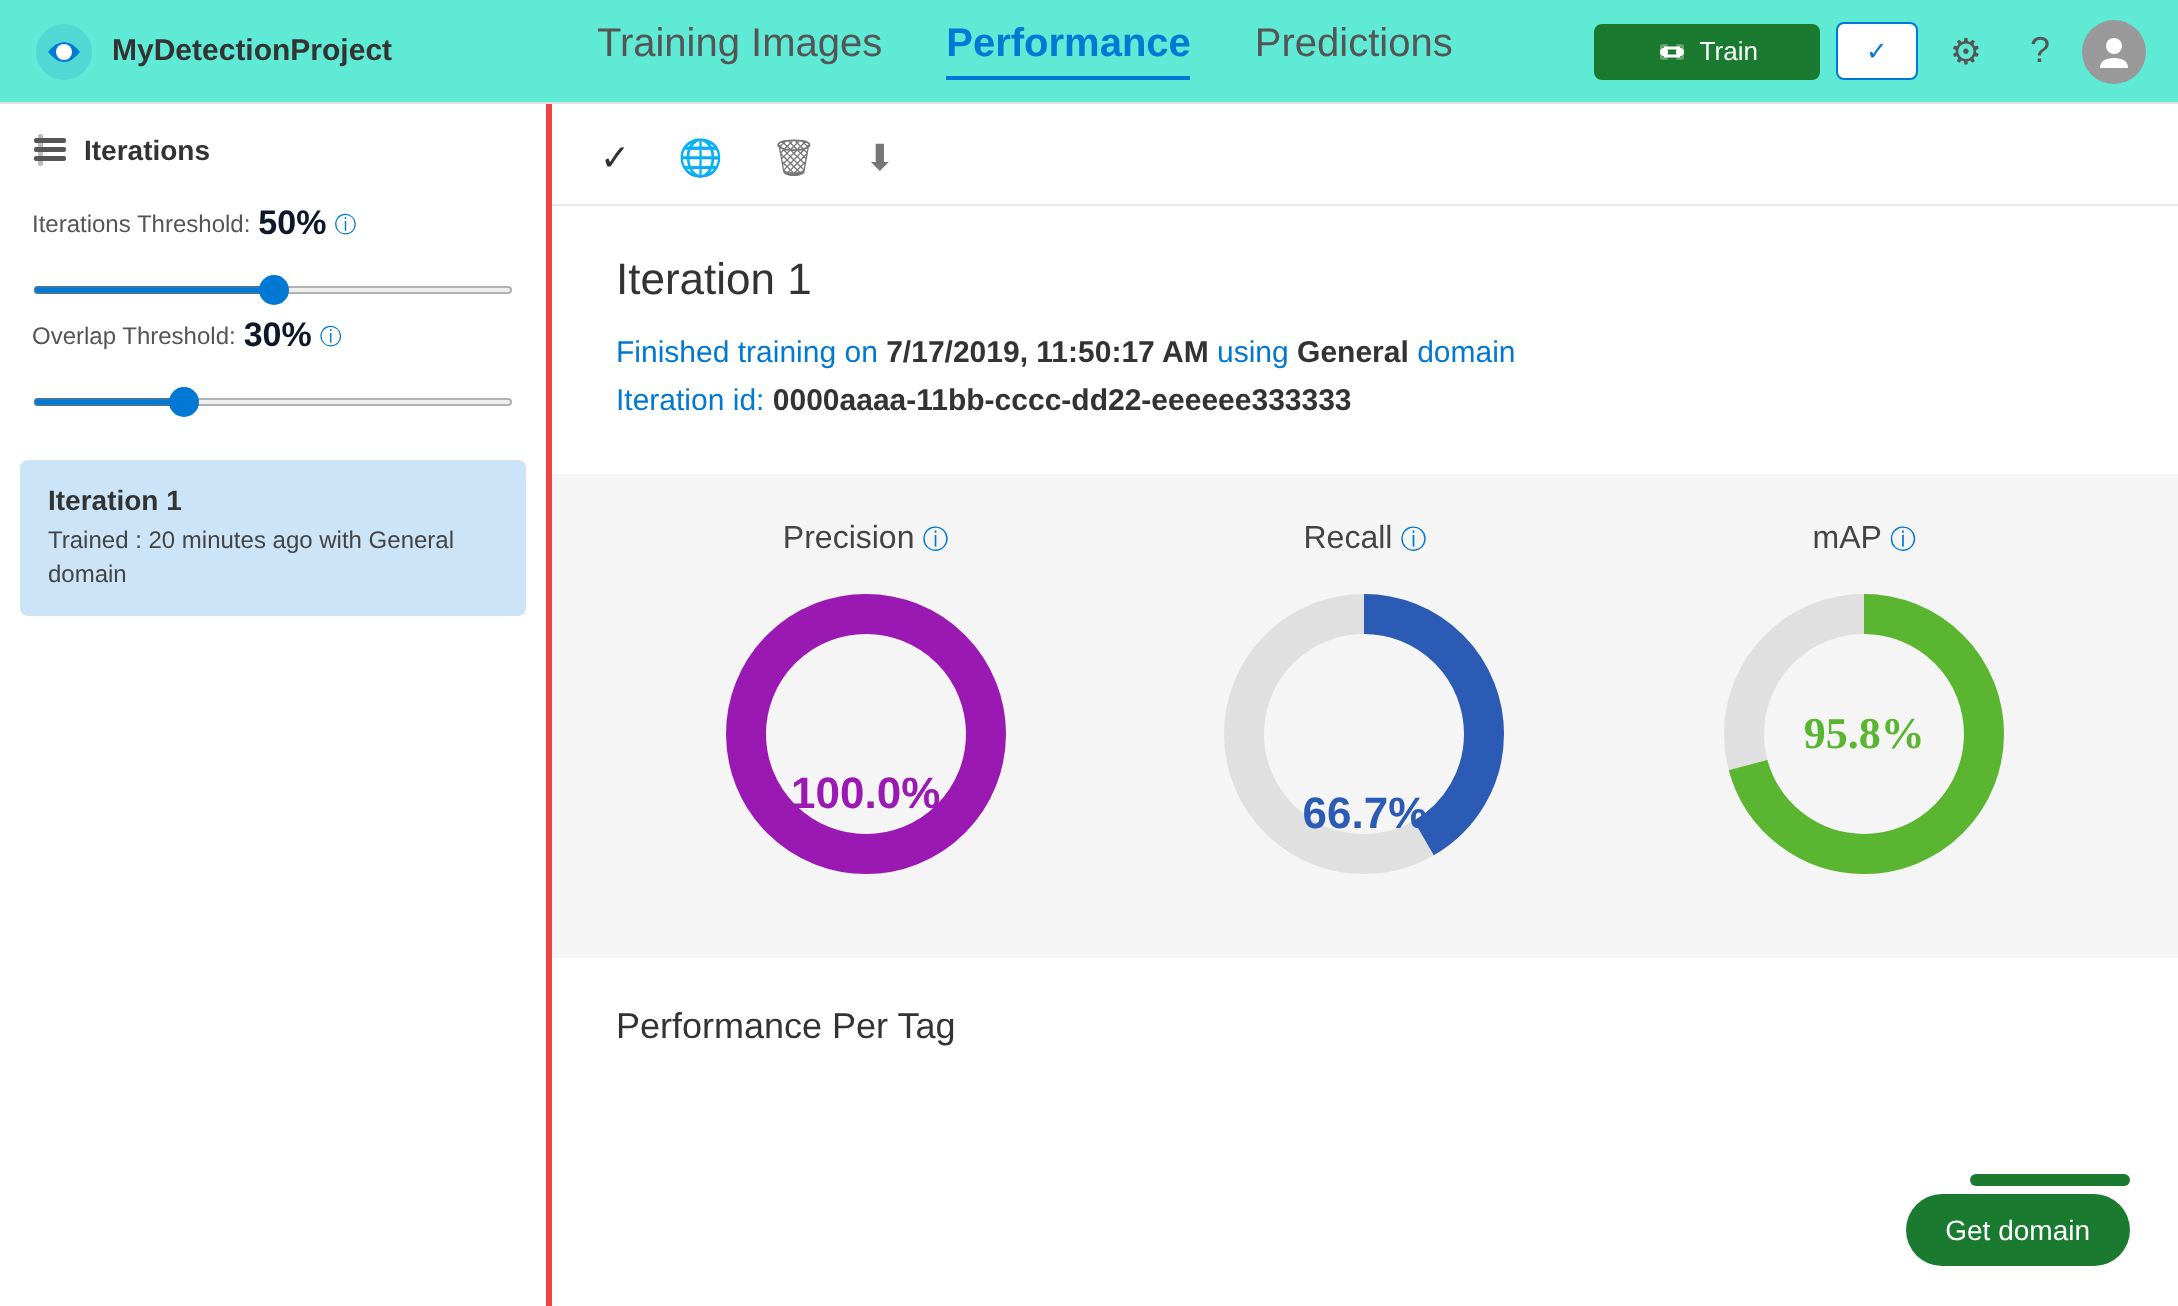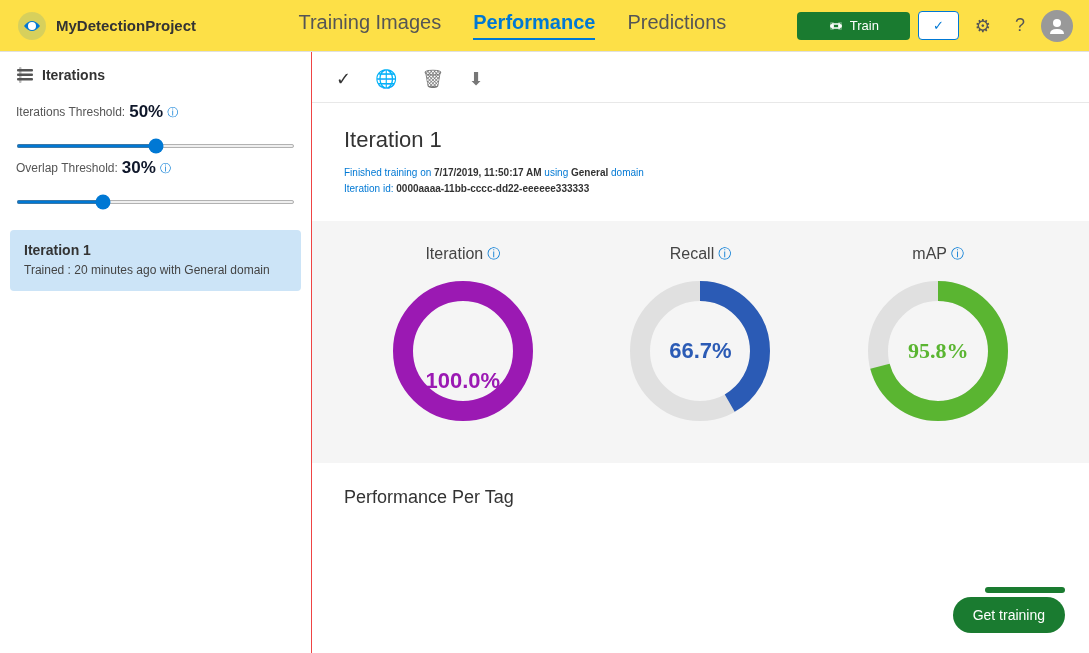--- a/index.html
+++ b/index.html
@@ -5,21 +5,21 @@
     * { box-sizing: border-box; margin: 0; padding: 0; }
     body { font-family: 'Segoe UI', Arial, sans-serif; background: #fff; width: 1089px; height: 653px; overflow: hidden; }
 
     
     .header {
       display: flex;
       align-items: center;
       height: 52px;
       border-bottom: 1px solid #e0e0e0;
       padding: 0 16px;
-      background: #fde047;
+      background: #5eead4;
     }
     .header-logo {
       display: flex;
       align-items: center;
       gap: 8px;
       margin-right: 32px;
     }
     .logo-icon {
       width: 32px;
       height: 32px;
@@ -83,22 +83,22 @@
     }
 
     
     .main-layout {
       display: flex;
       height: calc(653px - 52px);
     }
 
     
     .sidebar {
-      width: 312px;
-      border-right: 1px solid #ef4444;
+      width: 276px;
+      border-right: 3px solid #ef4444;
       background: #fff;
       padding: 0;
       display: flex;
       flex-direction: column;
     }
     .sidebar-header {
       display: flex;
       align-items: center;
       gap: 8px;
       padding: 14px 16px 10px;
@@ -192,21 +192,21 @@
     .iteration-detail {
       padding: 24px 32px 16px;
     }
     .iteration-name {
       font-size: 22px;
       font-weight: 300;
       color: #333;
       margin-bottom: 12px;
     }
     .iteration-meta {
-      font-size: 10px;
+      font-size: 15px;
       color: #0078d4;
       line-height: 1.6;
     }
     .iteration-meta strong {
       color: #333;
       font-weight: 700;
     }
 
     
     .metrics-section {
@@ -388,21 +388,21 @@
         <div>
           <span>Iteration id: </span><strong>0000aaaa-11bb-cccc-dd22-eeeeee333333</strong>
         </div>
       </div>
     </div>
 
     <div class="metrics-section">
 
       <div class="metric-card">
         <div class="metric-title">
-          <span>Iteration</span>
+          <span>Precision</span>
           <span class="info-icon">ⓘ</span>
         </div>
         <div class="donut-wrapper">
           <svg viewBox="0 0 160 160">
             <circle cx="80" cy="80" r="60" fill="none" stroke="#9b19b3" stroke-width="20"></circle>
           </svg>
           <span class="donut-value" style="color:#9b19b3;margin-top:30px;">100.0%</span>
         </div>
       </div>
 
@@ -411,21 +411,21 @@
           <span>Recall</span>
           <span class="info-icon">ⓘ</span>
         </div>
         <div class="donut-wrapper">
           <svg viewBox="0 0 160 160">
 
             <circle cx="80" cy="80" r="60" fill="none" stroke="#e0e0e0" stroke-width="20"></circle>
 
             <circle cx="80" cy="80" r="60" fill="none" stroke="#2b5bb5" stroke-width="20" stroke-dasharray="251.3 376.99" stroke-dashoffset="94.2" transform="rotate(-90 80 80)"></circle>
           </svg>
-          <span class="donut-value" style="color:#2b5bb5;">66.7%</span>
+          <span class="donut-value" style="color:#2b5bb5;margin-top:40px;">66.7%</span>
         </div>
       </div>
 
       <div class="metric-card">
         <div class="metric-title">
           <span>mAP</span>
           <span class="info-icon">ⓘ</span>
         </div>
         <div class="donut-wrapper">
           <svg viewBox="0 0 160 160">
@@ -439,16 +439,16 @@
       </div>
 
     </div>
 
     <div class="perf-per-tag">
       <h3 class="perf-per-tag-title">Performance Per Tag</h3>
     </div>
 
     <div class="green-bar"></div>
 
-    <button class="get-started-btn">Get training</button>
+    <button class="get-started-btn">Get domain</button>
 
   </main>
 </div>
 
 </body></html>

